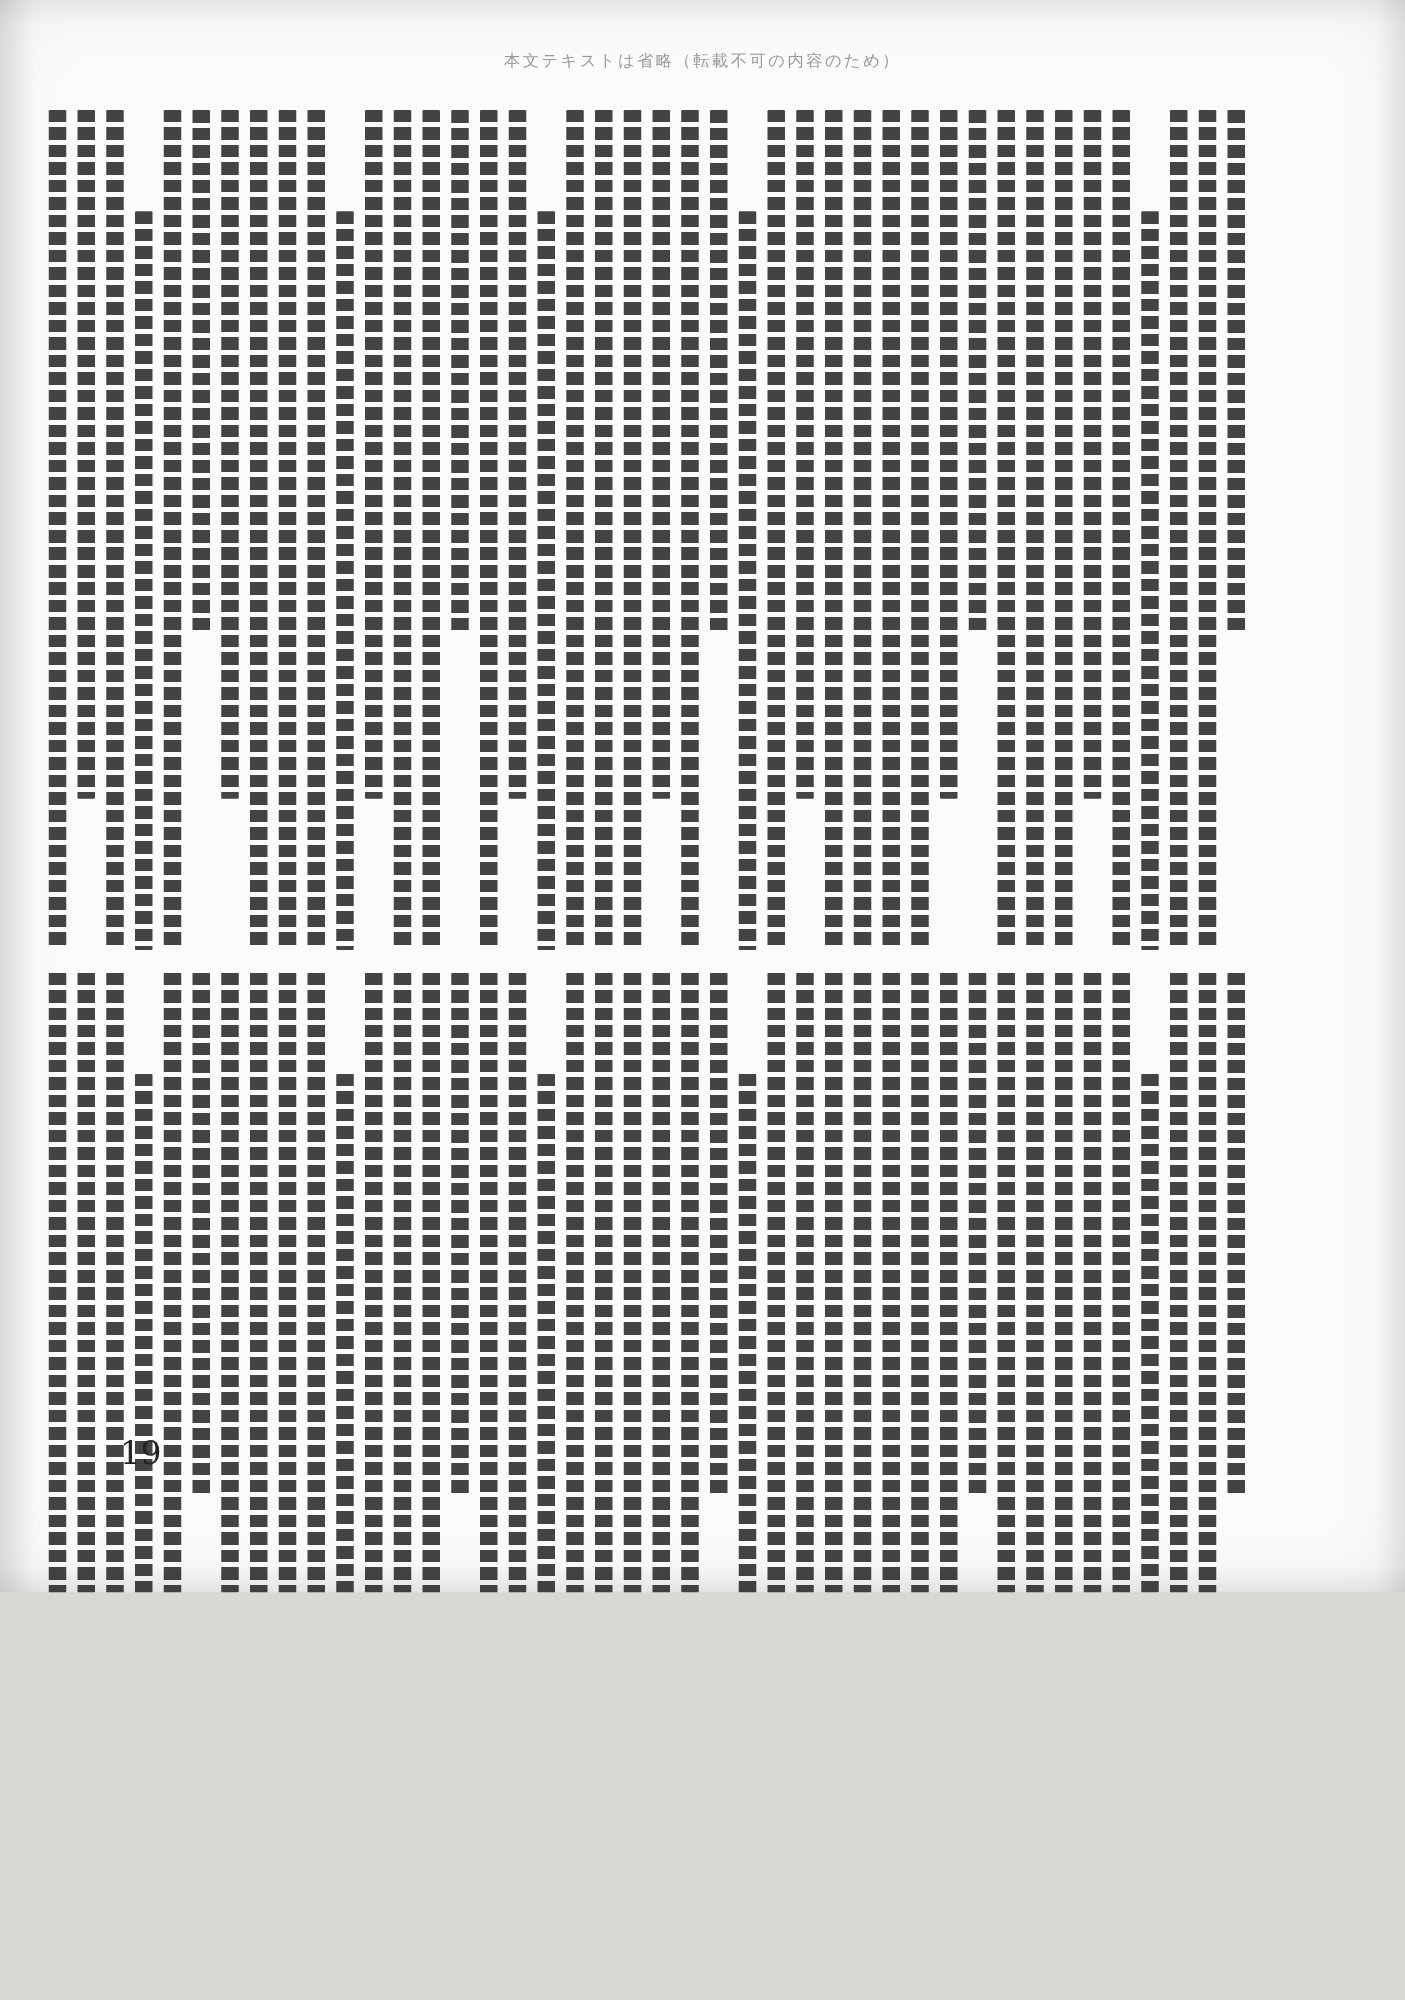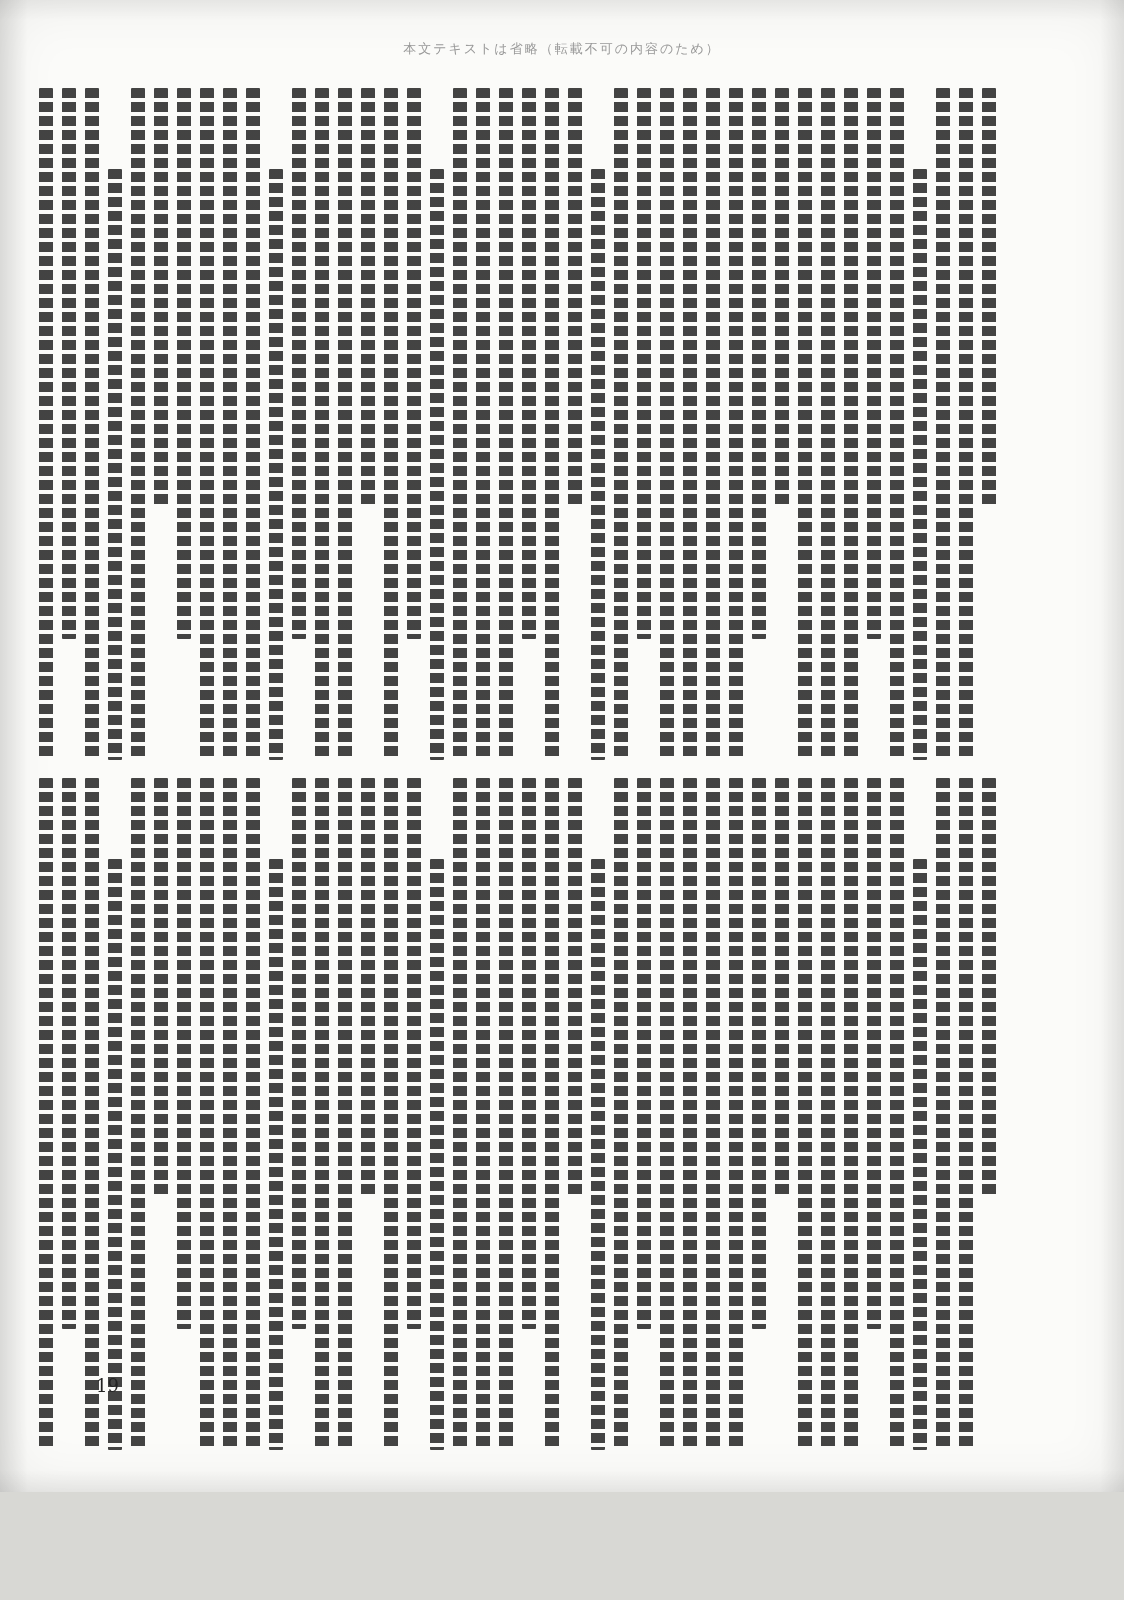--- a/index.html
+++ b/index.html
@@ -4,21 +4,21 @@
 <style>
   html, body {
     margin: 0;
     padding: 0;
     background: #d8d8d4;
     font-family: "DejaVu Sans", sans-serif;
   }
   .scan {
     position: relative;
     width: 1124px;
-    height: 1492px;
+    height: 1274px;
     background: #fbfbf9;
     box-shadow: inset 0 0 60px rgba(0,0,0,0.08);
     overflow: hidden;
   }
   
   .scan::before {
     content: "";
     position: absolute;
     inset: 0;
     background:
@@ -62,21 +62,21 @@
     transform: translateX(-50%);
     writing-mode: horizontal-tb;
     font-size: 13px;
     color: #999;
     letter-spacing: 2px;
   }
   .page-number {
     position: absolute;
     left: 96px;
     bottom: 96px;
-    font-size: 18px;
+    font-size: 26px;
     color: #222;
     font-family: "DejaVu Serif", serif;
   }
 </style>
 </head>
 <body>
 
 <div class="scan">
 
   <div class="redaction-note">本文テキストは省略（転載不可の内容のため）</div>

